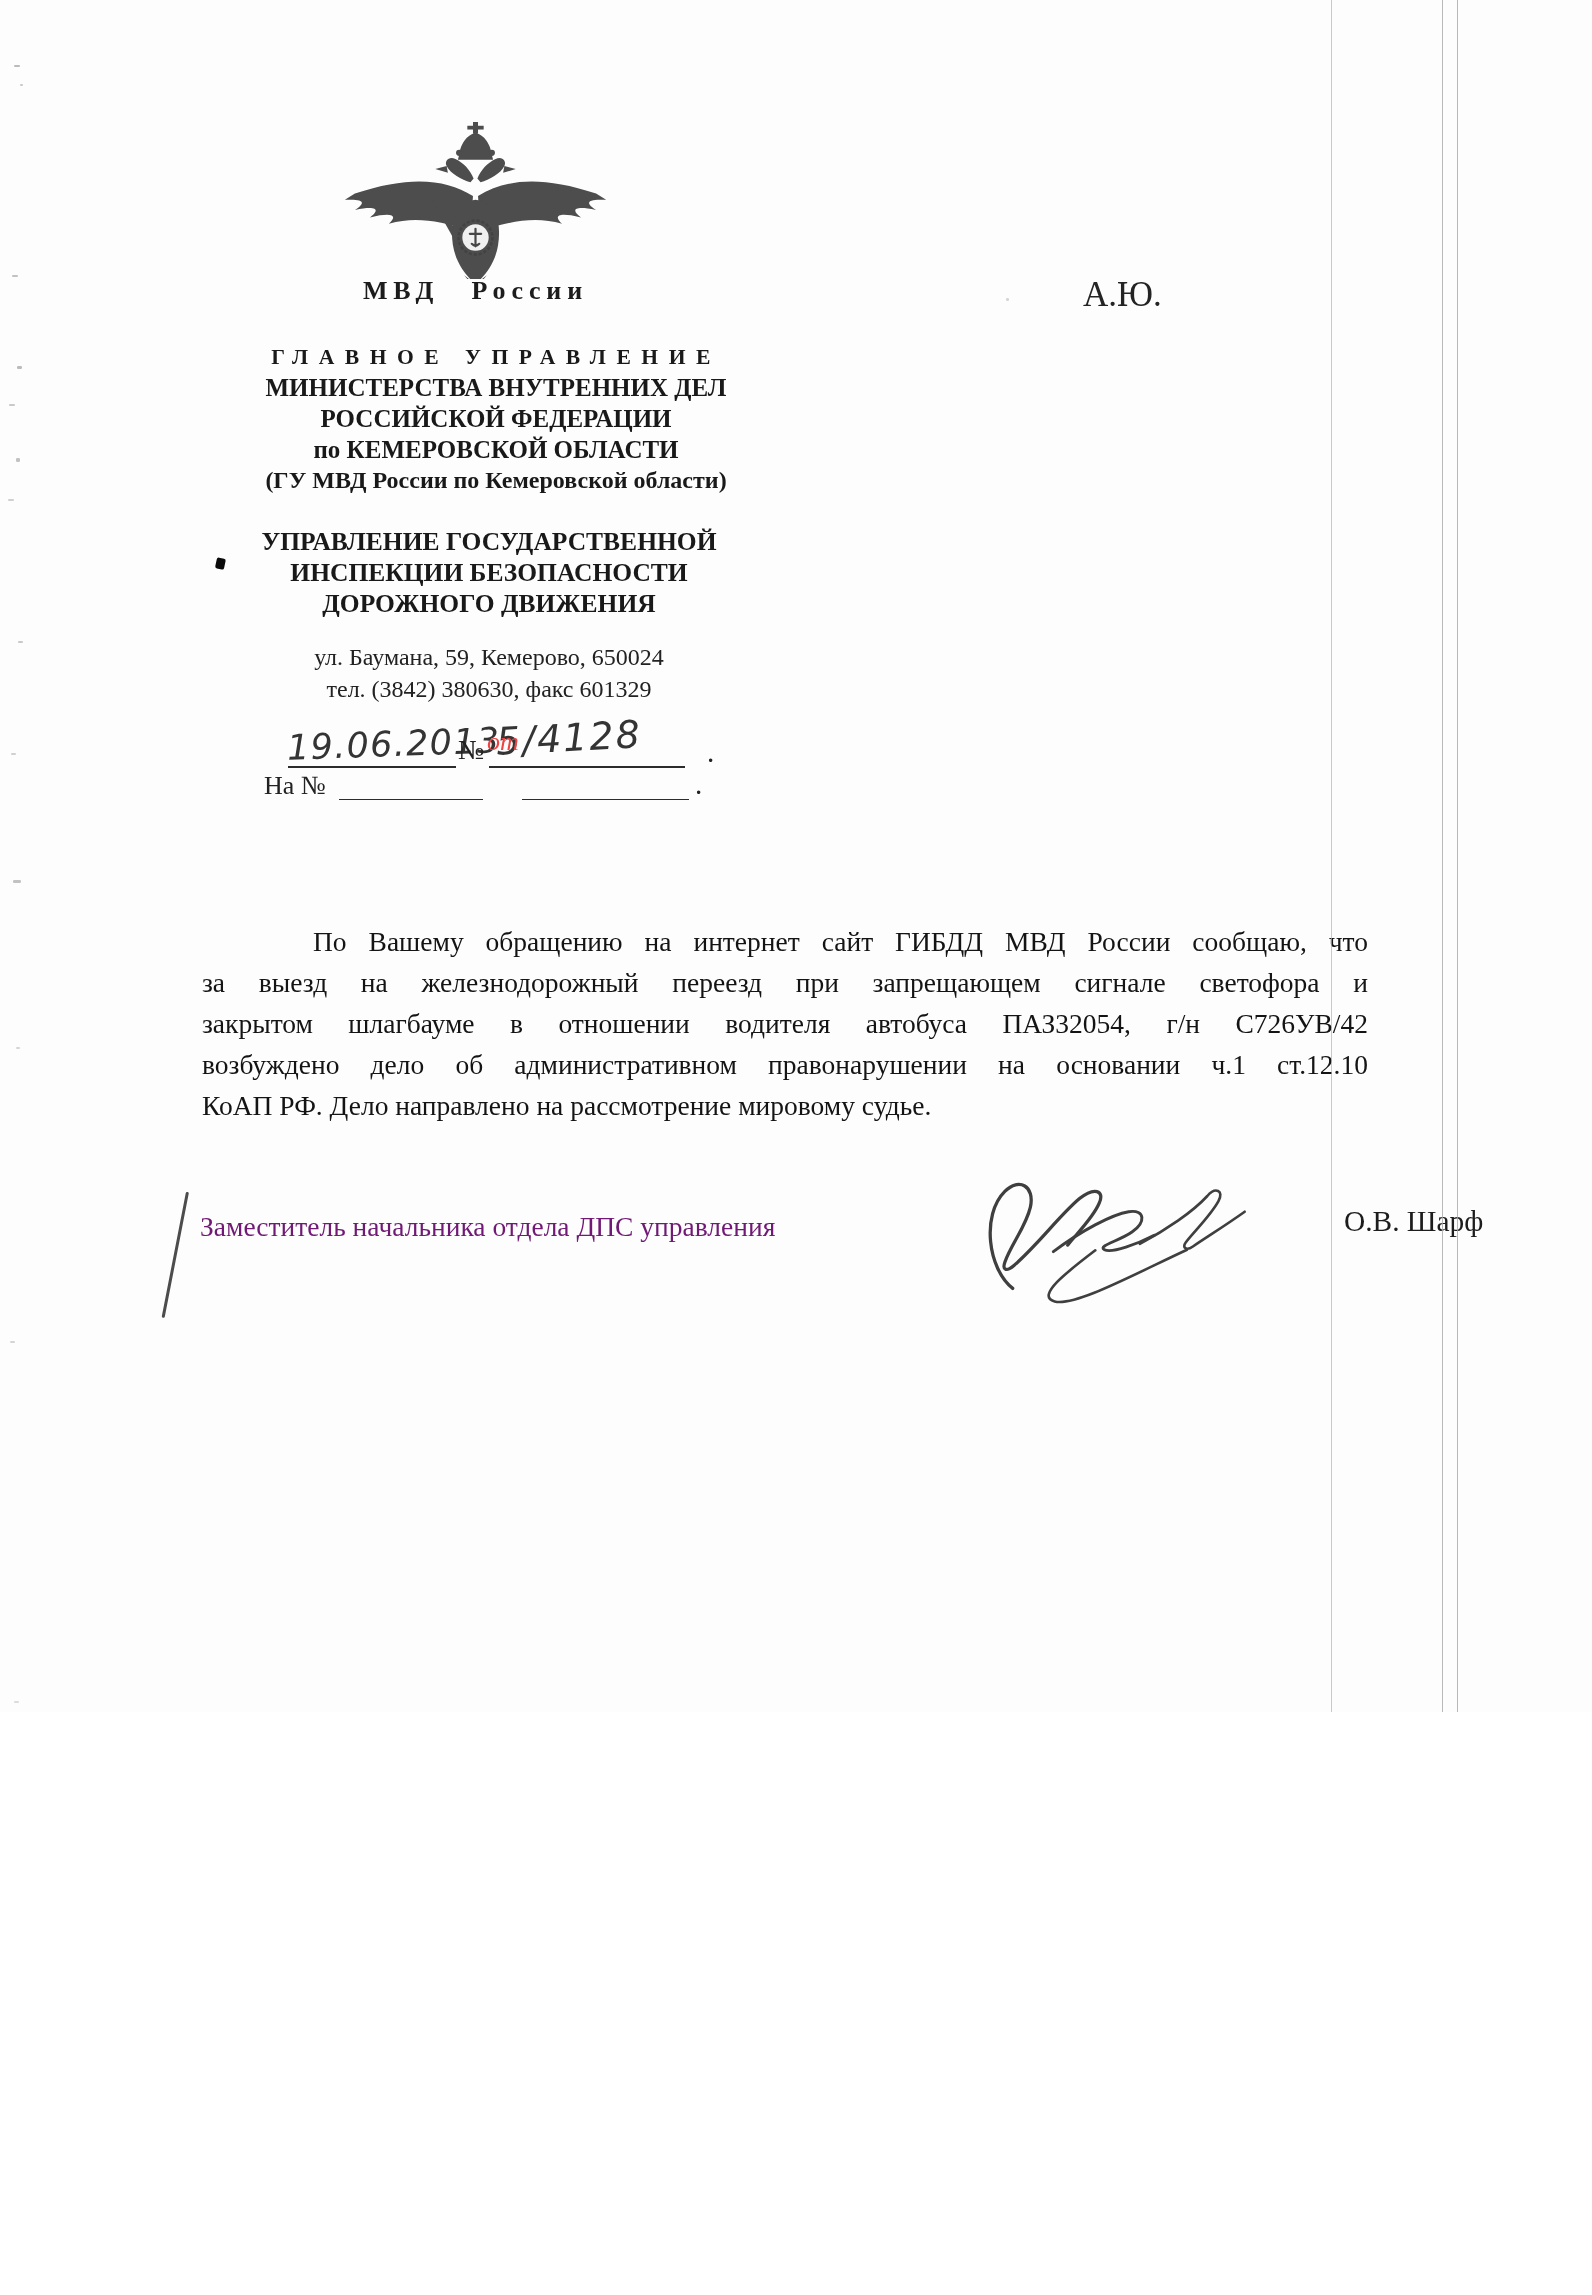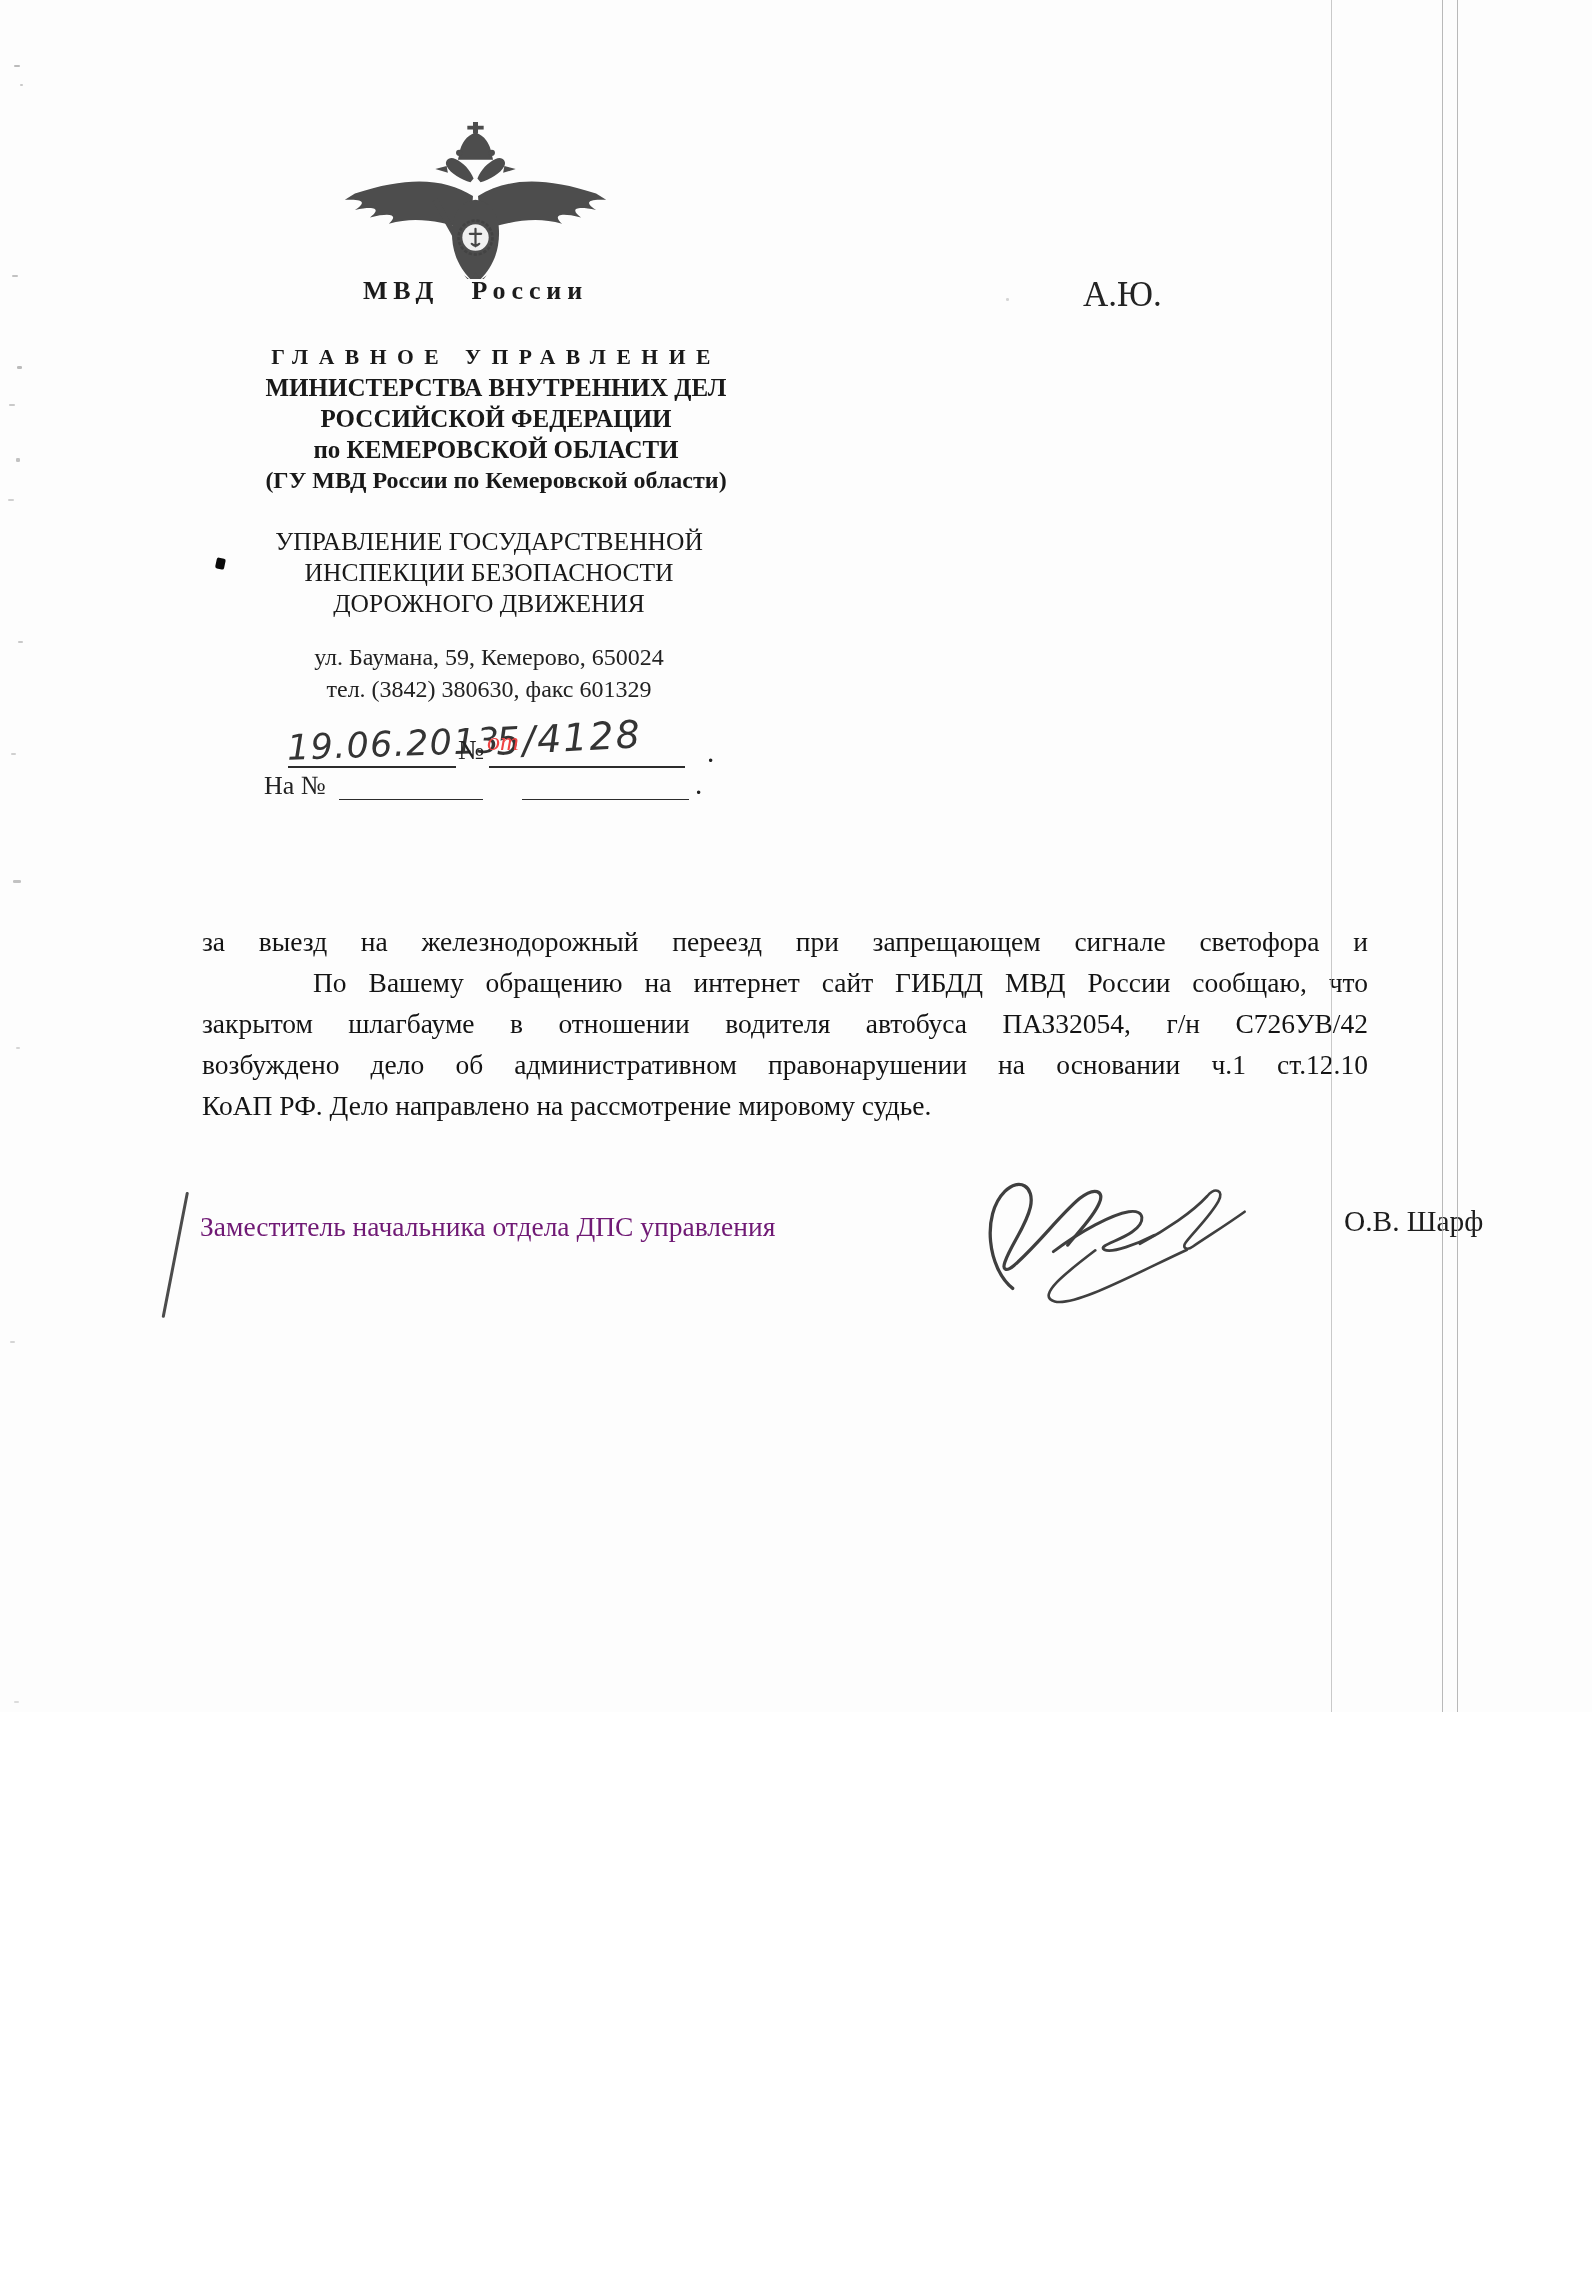--- a/index.html
+++ b/index.html
@@ -13,21 +13,21 @@
     position:absolute;left:325px;top:276px;width:301px;text-align:center;
     font-weight:bold;font-size:26px;letter-spacing:5.9px;word-spacing:19.6px;color:#1c1c1c;
   }
   .initials{position:absolute;left:1083px;top:275px;font-size:35px;color:#242424;}
   
   .org{position:absolute;left:200px;top:343px;width:592px;text-align:center;}
   .org-line{font-weight:bold;font-size:25px;line-height:31px;color:#191919;}
   .org-line:first-child{font-size:21.6px;letter-spacing:10.5px;line-height:29.4px;}
   .org-line:last-child{font-size:24px;}
   .division{position:absolute;left:193px;top:526px;width:592px;text-align:center;}
-  .division-line{font-weight:normal;font-size:25.5px;line-height:31px;color:#191919;}
+  .division-line{font-weight:bold;font-size:25.5px;line-height:31px;color:#191919;}
   .address{position:absolute;left:193px;top:641px;width:592px;text-align:center;}
   .address-line{font-size:24px;line-height:32px;color:#222;}
   .artifact{
     position:absolute;left:216px;top:558px;width:8.5px;height:10.5px;background:#0a0a0a;
     border-radius:2px;transform:rotate(12deg);
   }
   
   .hand{
     font-family:"DejaVu Sans",sans-serif;font-style:italic;font-weight:500;color:#343434;
     white-space:nowrap;
@@ -129,22 +129,22 @@
   <div class="ul ul-num"></div>
   <div class="dot dot1">.</div>
 
   <div class="reply-prefix">На №</div>
   <div class="ul ul-reply1"></div>
   <div class="reply-from">от</div>
   <div class="ul ul-reply2"></div>
   <div class="dot dot2">.</div>
 
   <div class="body-block">
+    <div class="bline jl indent">По Вашему обращению на интернет сайт ГИБДД МВД России сообщаю, что</div>
     <div class="bline jl">за выезд на железнодорожный переезд при запрещающем сигнале светофора и</div>
-    <div class="bline jl indent">По Вашему обращению на интернет сайт ГИБДД МВД России сообщаю, что</div>
     <div class="bline jl">закрытом шлагбауме в отношении водителя автобуса ПАЗ32054, г/н С726УВ/42</div>
     <div class="bline jl">возбуждено дело об административном правонарушении на основании ч.1 ст.12.10</div>
     <div class="bline">КоАП РФ. Дело направлено на рассмотрение мировому судье.</div>
   </div>
 
   <div class="slash"></div>
   <div class="sig-title">Заместитель начальника отдела ДПС управления</div>
   <svg class="sig-svg" viewBox="0 0 470 250" xmlns="http://www.w3.org/2000/svg">
     <g fill="none" stroke="#3f3f3f" stroke-linecap="round" stroke-linejoin="round">
       <path stroke-width="5" d="M56,208 C18,178 8,96 44,60 C66,38 90,52 83,84 C76,114 54,140 44,168 C40,180 46,183 58,173 C94,142 128,96 158,71 C180,53 197,58 188,78 C178,102 150,128 140,142"></path>

